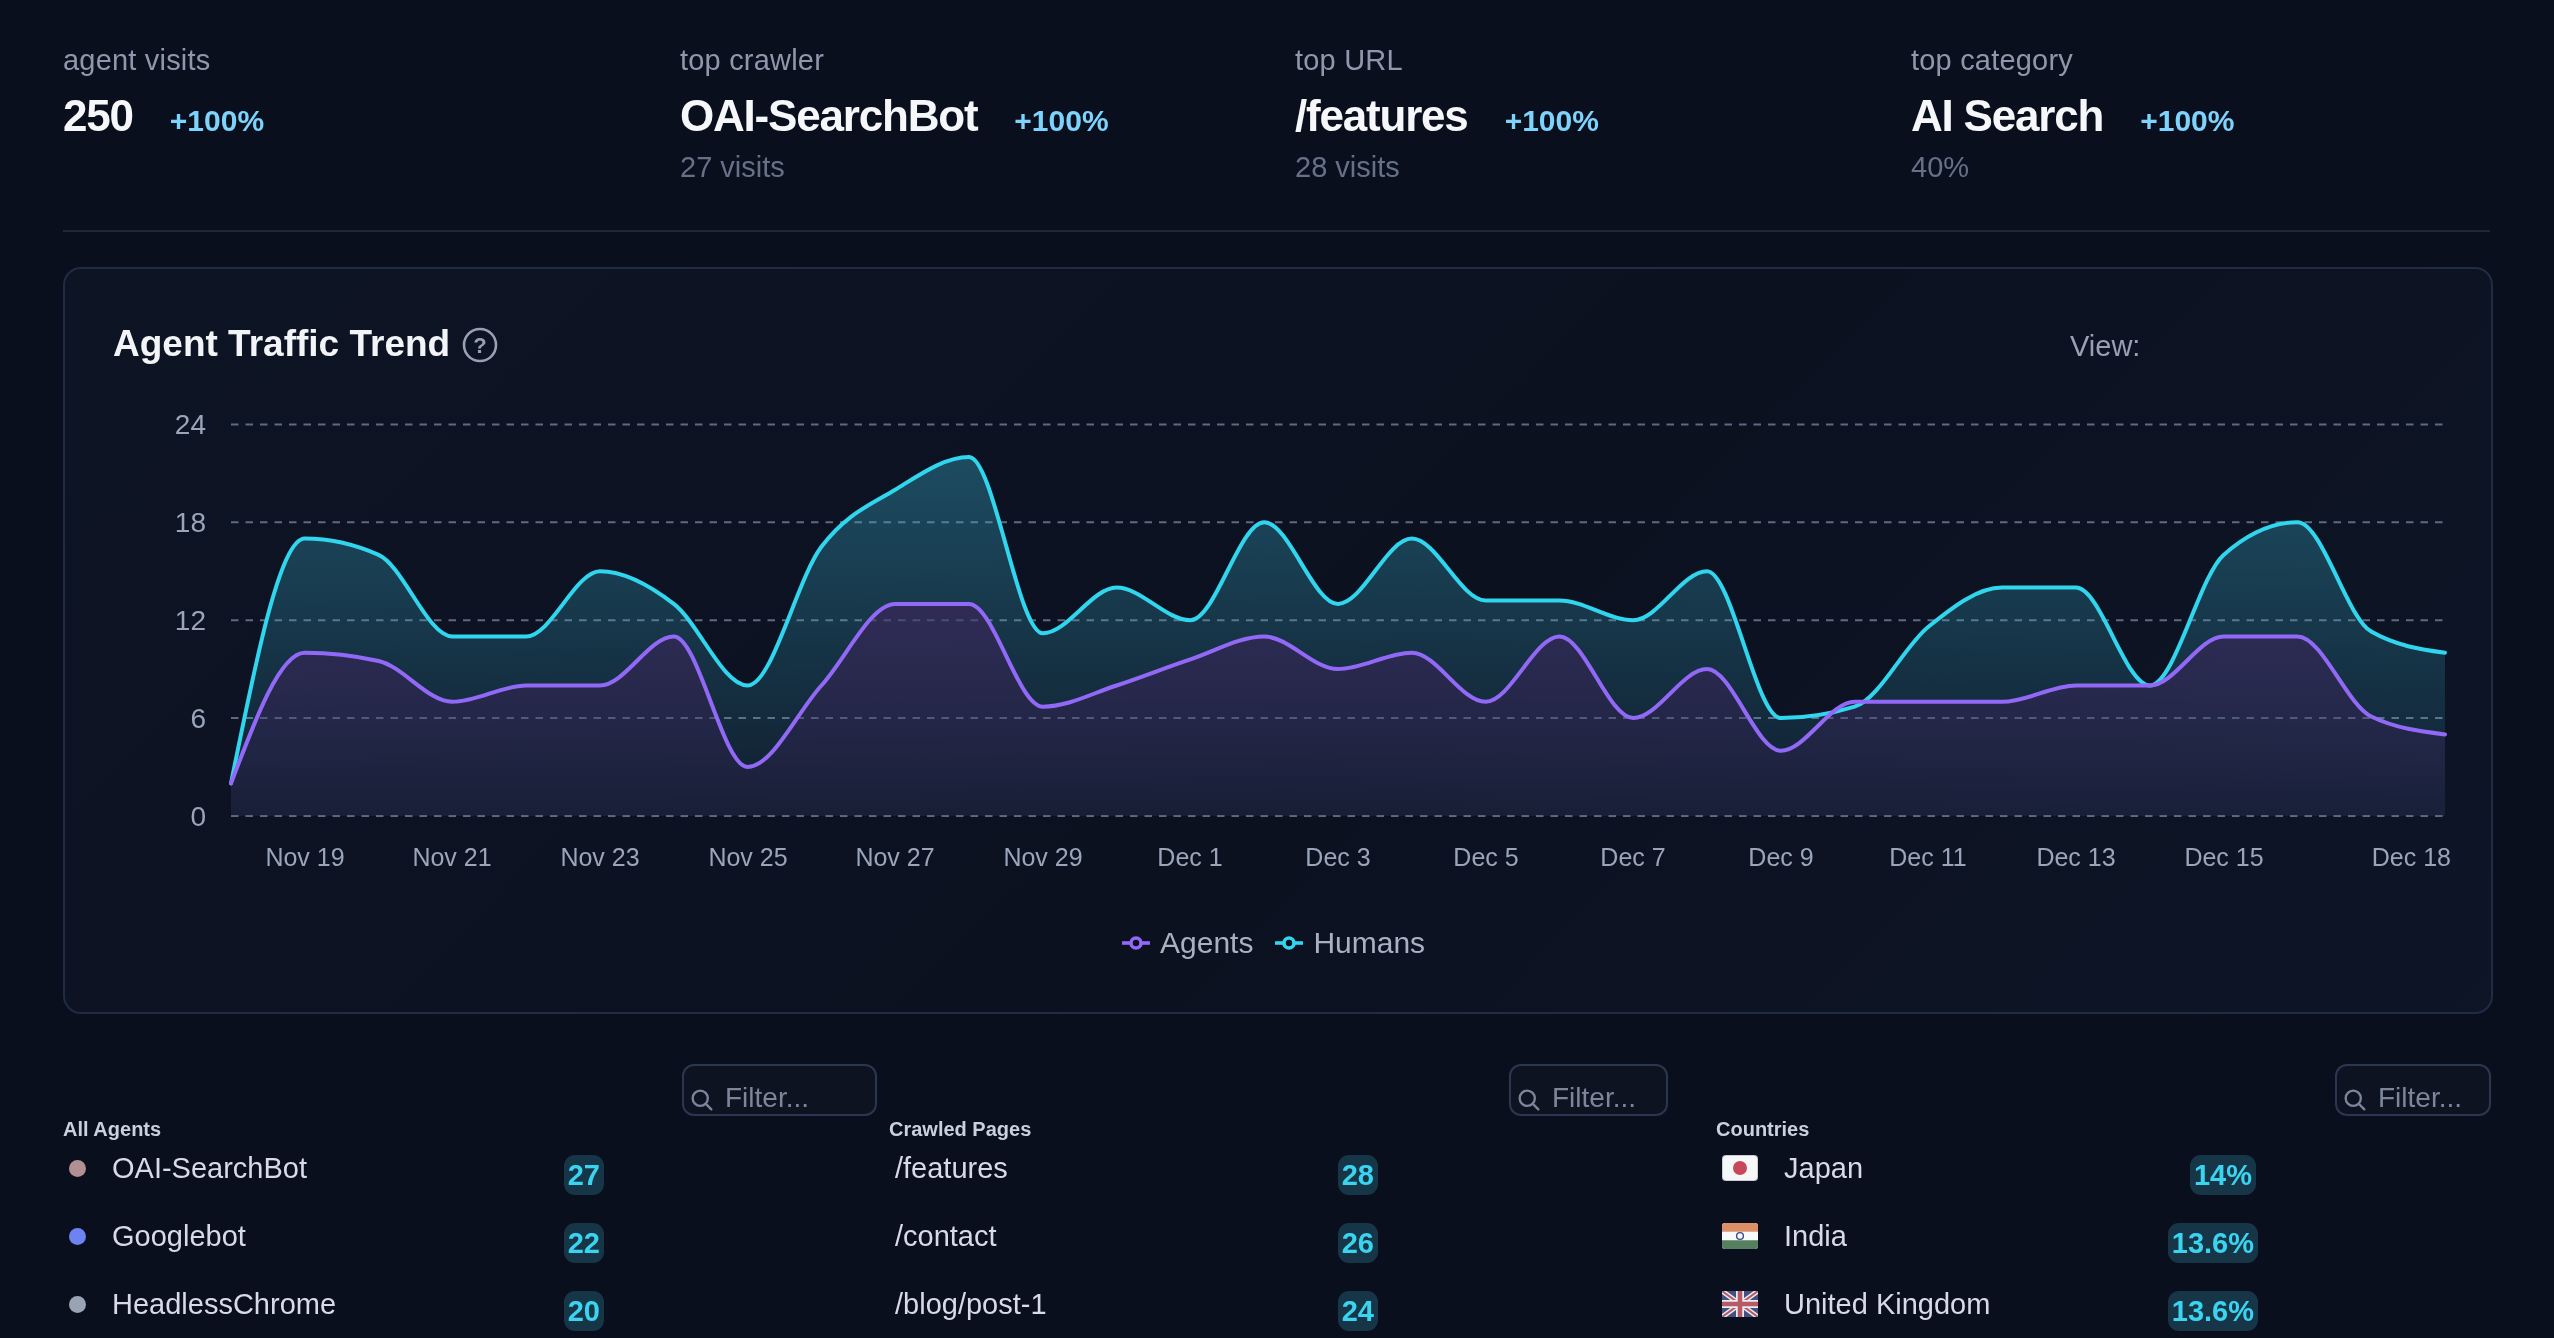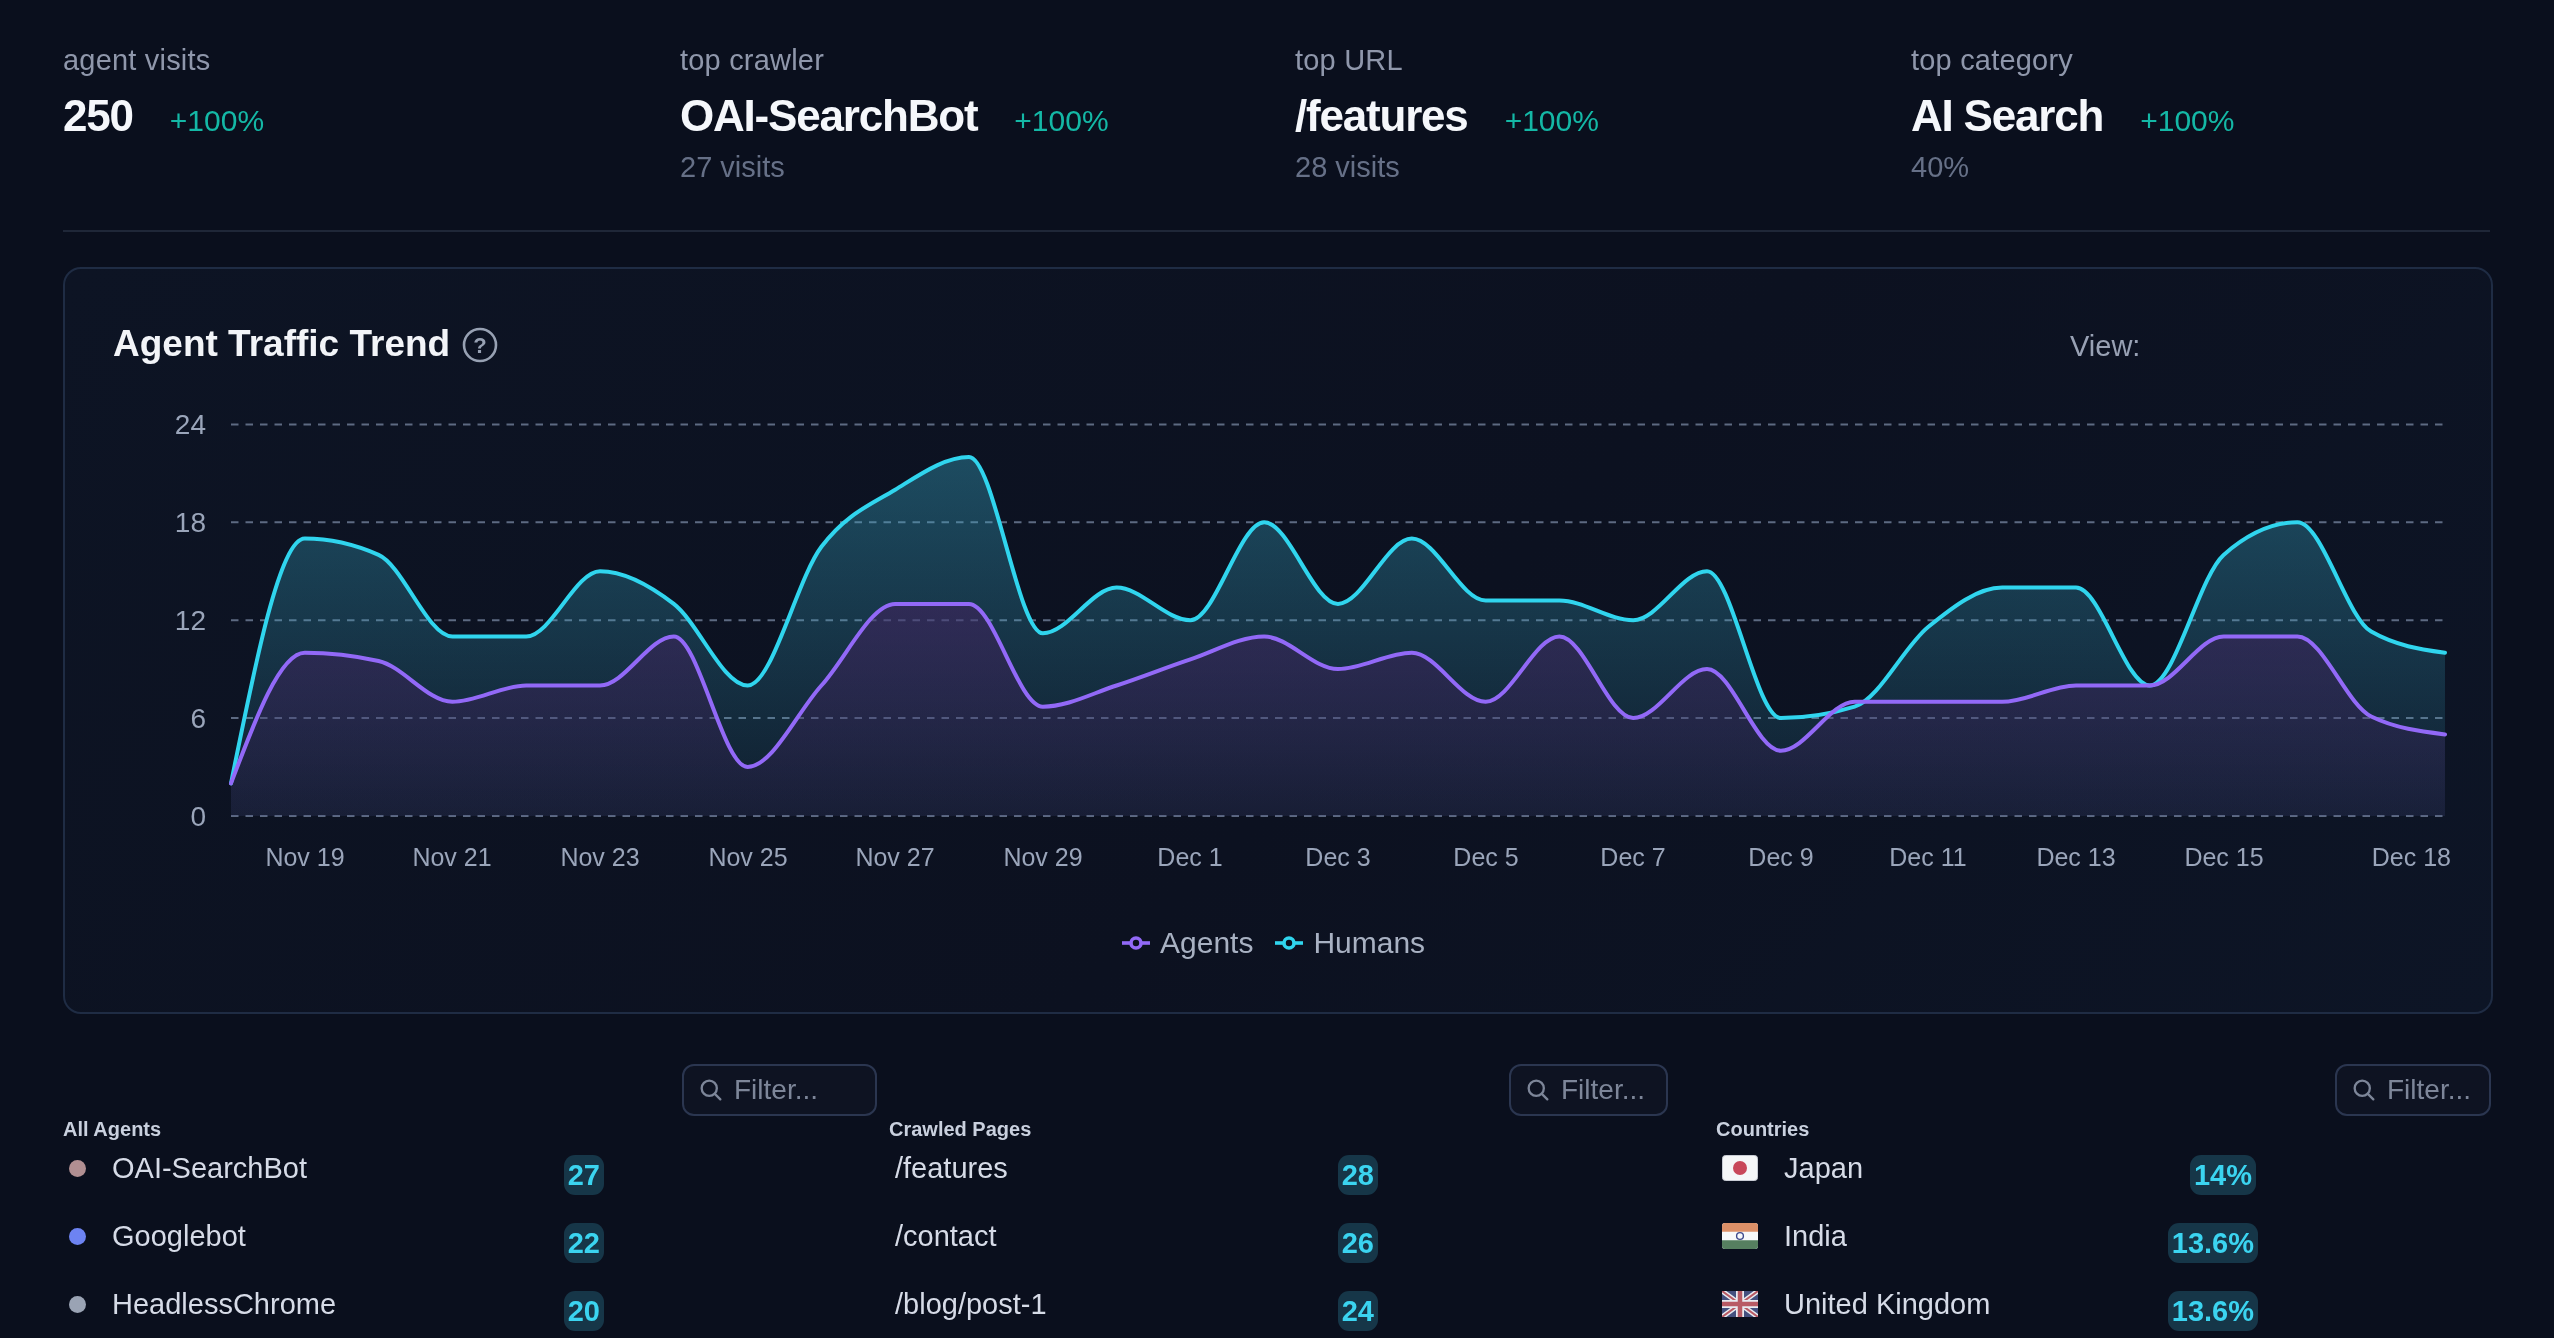--- a/index.html
+++ b/index.html
@@ -2,41 +2,41 @@
 <html><head><meta charset="utf-8">
 <style>
 * { margin:0; padding:0; box-sizing:border-box; }
 html,body { width:2554px; height:1338px; background:#0a0f1d; overflow:hidden;
   font-family:"Liberation Sans", sans-serif; }
 #page { position:relative; width:2326px; height:1338px; }
 .stat { position:absolute; top:44px; }
 .slabel { font-size:29px; color:#8f97ab; letter-spacing:0.2px; }
 .srow { margin-top:14px; display:flex; align-items:baseline; gap:37px; }
 .sval { font-size:44px; font-weight:bold; color:#f5f7fb; letter-spacing:-1.2px; }
-.sdelta { font-size:30px; font-weight:normal; color:#14b8a6; }
+.sdelta { font-size:30px; font-weight:bold; color:#7dd3fc; }
 .sub { margin-top:10px; font-size:29px; color:#667087; }
 #divider { position:absolute; left:63px; top:230px; width:2427px; height:2px; background:#1f2738; }
 #card { position:absolute; left:63px; top:267px; width:2430px; height:747px; border-radius:18px;
   border:2px solid #1f2c44; background:linear-gradient(135deg,#0d1424 0%,#0c1120 55%,#0d1526 100%); }
 #ctitle { position:absolute; left:113px; top:323px; font-size:37px; font-weight:bold; color:#f2f4f8; }
 #help { position:absolute; left:461px; top:326px; }
 #viewl { position:absolute; left:2070px; top:330px; font-size:29px; color:#98a1b4; }
 #select { position:absolute; left:2159px; top:322px; width:284px; height:50px; border-radius:10px;
   background:linear-gradient(180deg,#2c3349 0%,#242a3e 50%,#1f2537 100%); border:1px solid #363e54;
   color:#f2f4f8; font-size:29px; display:flex; align-items:center; padding-left:24px; }
 #select .arr { position:absolute; right:16px; top:10px; }
 .grid { stroke:#72809a; stroke-width:2; stroke-dasharray:7.5 7; opacity:0.8; }
 .xt { fill:#9aa5ba; font-size:25px; font-family:"Liberation Sans",sans-serif; }
 .yt { fill:#9aa5ba; font-size:28px; font-family:"Liberation Sans",sans-serif; }
 #legend { position:absolute; left:1122px; top:926px; display:flex; gap:22px; }
 .litem { display:flex; align-items:center; gap:10px; }
 .ltext { font-size:30px; color:#a8b1c2; }
 .lhead { position:absolute; font-size:20px; font-weight:bold; color:#c9d0de;margin-top:48px; }
 .filter { position:absolute; height:52px; border:2px solid #2b3650; border-radius:12px; display:flex;
-  align-items:center; padding-left:13px; gap:9px; color:#7d8699; font-size:28px; background:rgba(148,163,184,0.03); }
+  align-items:flex-end; padding-left:4px; gap:9px; color:#7d8699; font-size:28px; background:rgba(148,163,184,0.03); }
 .mag { width:28px; height:28px; }
 .row { position:absolute; height:42px; display:flex; align-items:center; gap:26px; padding-left:6px; }
 .rname { font-size:29px; color:#d6dbe7; }
 .dot { width:17px; height:17px; border-radius:50%; display:inline-block; }
 .flag { width:36px; height:26px; }
 .badge { position:absolute; height:40px; border-radius:11px; background:#163648; color:#3bd4f0;
   font-size:29px; font-weight:bold; display:flex; align-items:center; padding:0 4px; }
 </style></head>
 <body>
 <div id="page">

